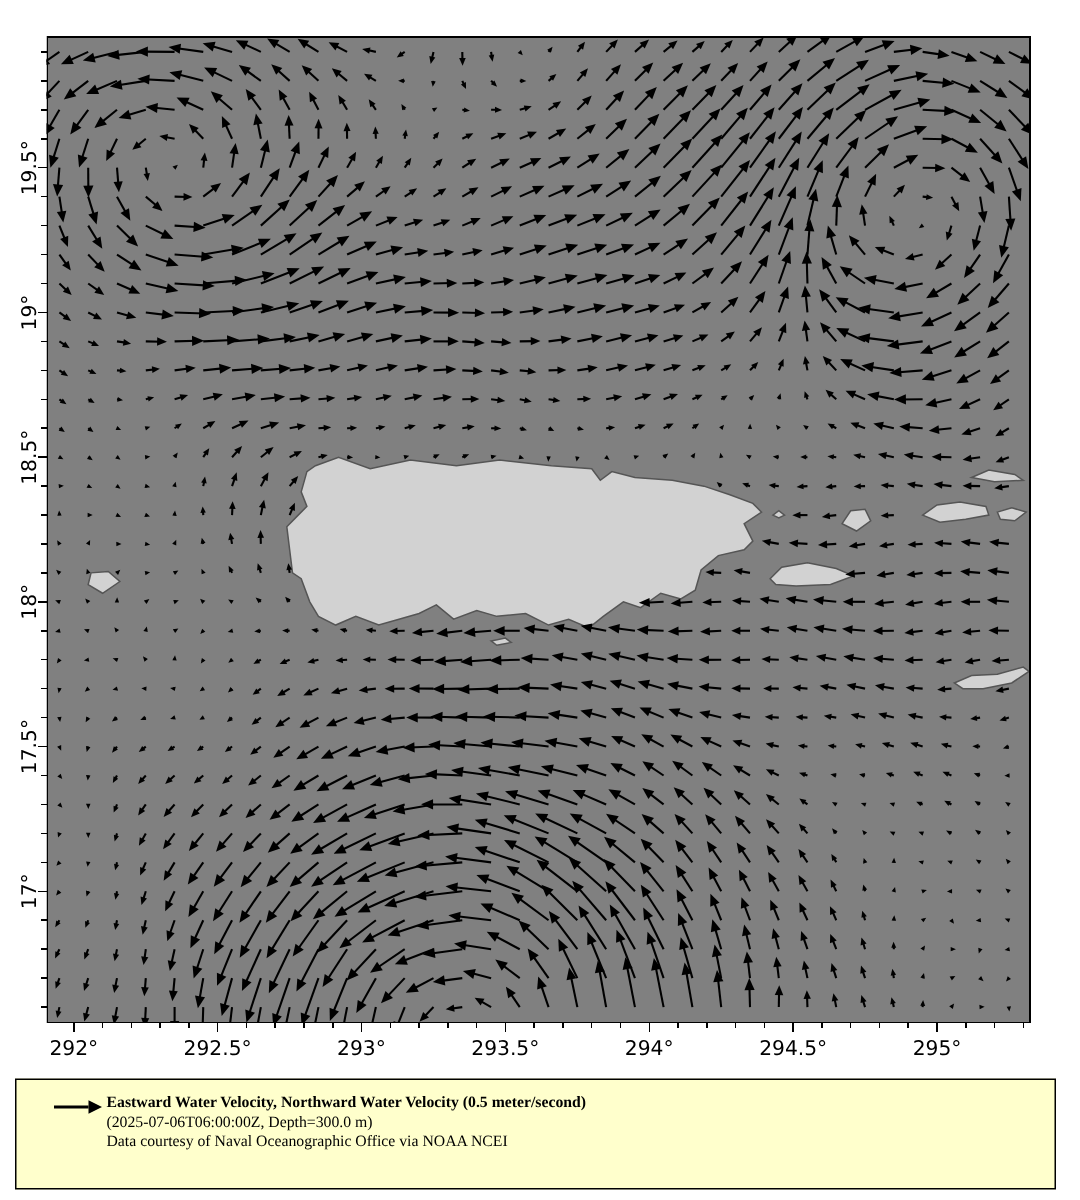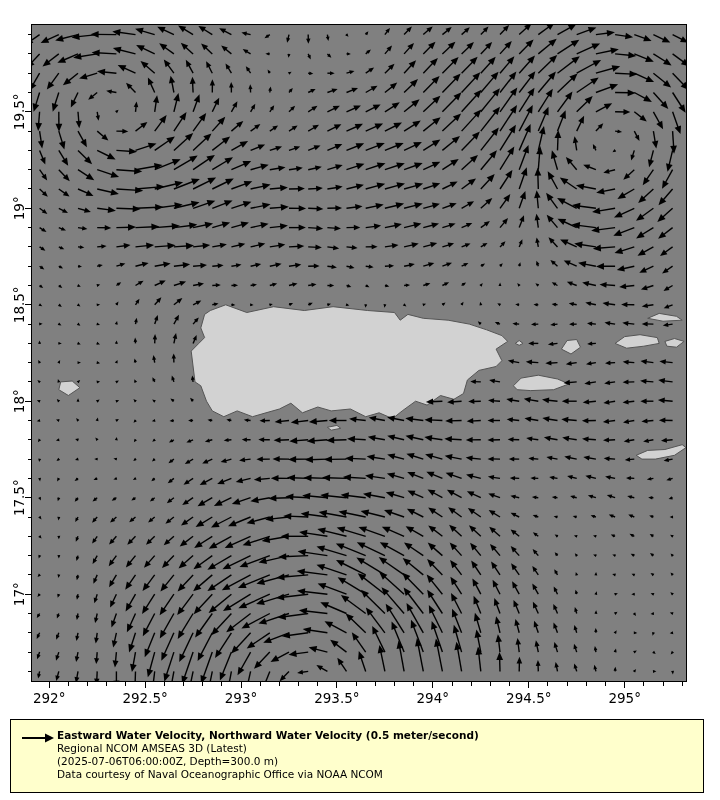--- a/index.html
+++ b/index.html
@@ -1,22 +1,22 @@
 <!DOCTYPE html>
 <html><head>
 <meta charset="utf-8">
 <style>
   html,body{margin:0;padding:0;background:#ffffff;}
   .figure{position:relative;width:720px;height:800px;background:#ffffff;
           font-family:"DejaVu Sans","Liberation Sans",sans-serif;overflow:hidden;}
   #plot-svg{position:absolute;left:0;top:0;}
   .legend{position:absolute;left:10px;top:719px;width:694px;height:74px;
           box-sizing:border-box;background:#ffffcc;border:1px solid #000;
-          display:flex;align-items:flex-start;padding:9px 8px 0 10px;
-          font-size:10.5px;line-height:13px;color:#000;}
+          display:flex;align-items:flex-start;padding:9px 8px 0 24px;
+          font-size:10.5px;line-height:13px;color:#000;font-family:Liberation Serif, serif;}
   .legend-arrow-wrap{flex:0 0 36px;margin-top:3px;}
   .legend-text .t1{font-weight:bold;}
   .legend-text div{white-space:nowrap;}
 </style>
 </head>
 <body>
 
 <div class="figure">
   <svg id="plot-svg" width="720" height="719">
       <defs>
@@ -2276,18 +2276,17 @@
     </svg>
   <div class="legend">
     <div class="legend-arrow-wrap">
       <svg width="34" height="12" viewBox="0 0 34 12">
         <line x1="1" y1="6" x2="24" y2="6" stroke="#000" stroke-width="2"></line>
         <polygon points="24,1.5 33,6 24,10.5" fill="#000"></polygon>
       </svg>
     </div>
     <div class="legend-text">
       <div class="t1">Eastward Water Velocity, Northward Water Velocity (0.5 meter/second)</div>
-      <div>Regional NCOM AMSEAS 3D (Latest)</div>
       <div>(2025-07-06T06:00:00Z, Depth=300.0 m)</div>
-      <div>Data courtesy of Naval Oceanographic Office via NOAA NCOM</div>
+      <div>Data courtesy of Naval Oceanographic Office via NOAA NCEI</div>
     </div>
   </div>
 </div>
 
 </body></html>

